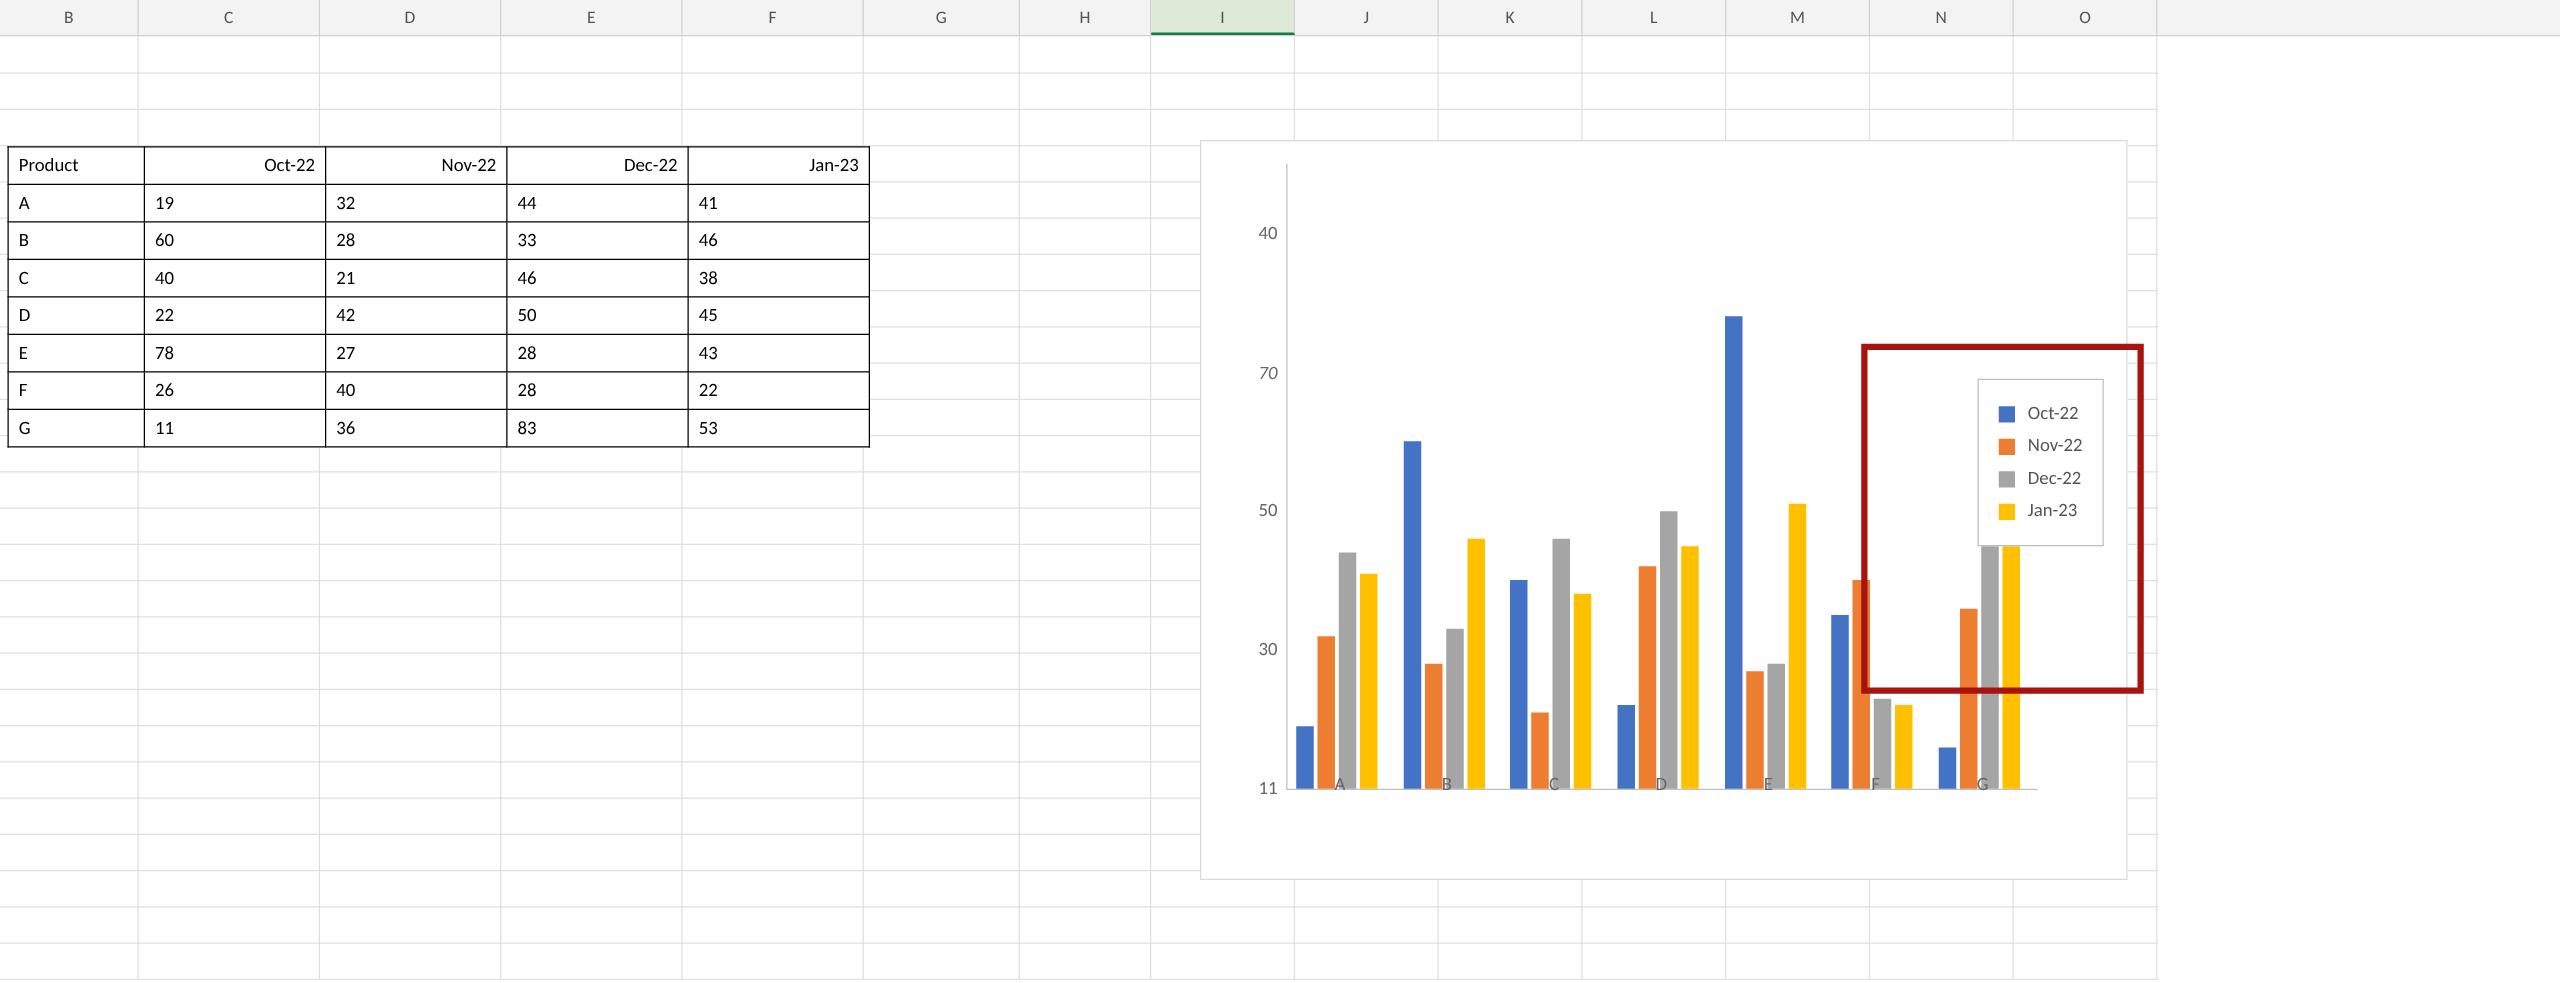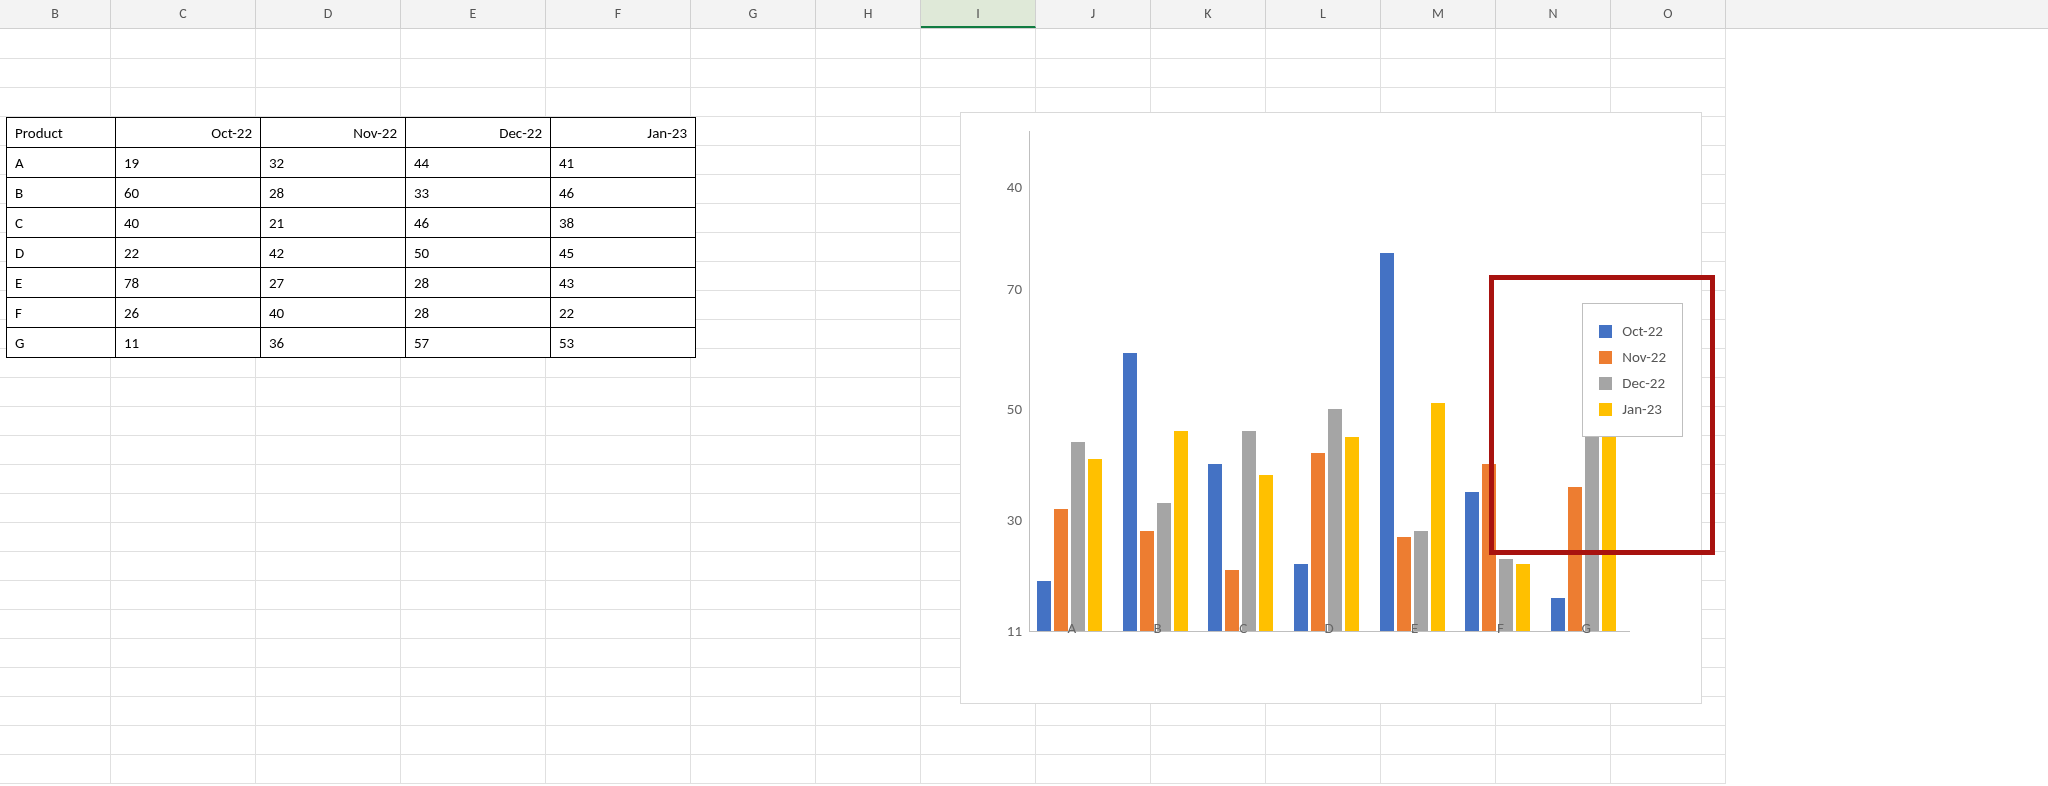--- a/index.html
+++ b/index.html
@@ -535,32 +535,32 @@
           <td class="l">F</td>
           <td class="r">26</td>
           <td class="r">40</td>
           <td class="r">28</td>
           <td class="r">22</td>
         </tr>
         <tr>
           <td class="l">G</td>
           <td class="r">11</td>
           <td class="r">36</td>
-          <td class="r">57</td>
+          <td class="r">83</td>
           <td class="r">53</td>
         </tr>
       </tbody>
   </table>
 
   <div class="chartbox">
     <div class="plot" id="plot">
         <div class="ytick" style="top: 500px;">11</div>
         <div class="ytick" style="top: 388.889px;">30</div>
         <div class="ytick" style="top: 277.778px;">50</div>
-        <div class="ytick" style="top: 158px;">70</div>
+        <div class="ytick" style="top: 168px; font-style: italic;">70</div>
         <div class="ytick" style="top: 55.5556px;">40</div>
         <div class="group" style="left: 6.85714px;">
           <div class="bar s0" style="left: 0px; height: 50px; background: rgb(68, 114, 196);"></div>
           <div class="bar s1" style="left: 17px; height: 122.222px; background: rgb(237, 125, 49);"></div>
           <div class="bar s2" style="left: 34px; height: 188.889px; background: rgb(165, 165, 165);"></div>
           <div class="bar s3" style="left: 51px; height: 172.222px; background: rgb(255, 192, 0);"></div>
         </div>
         <div class="group" style="left: 92.5714px;">
           <div class="bar s0" style="left: 0px; height: 277.778px; background: rgb(68, 114, 196);"></div>
           <div class="bar s1" style="left: 17px; height: 100px; background: rgb(237, 125, 49);"></div>

